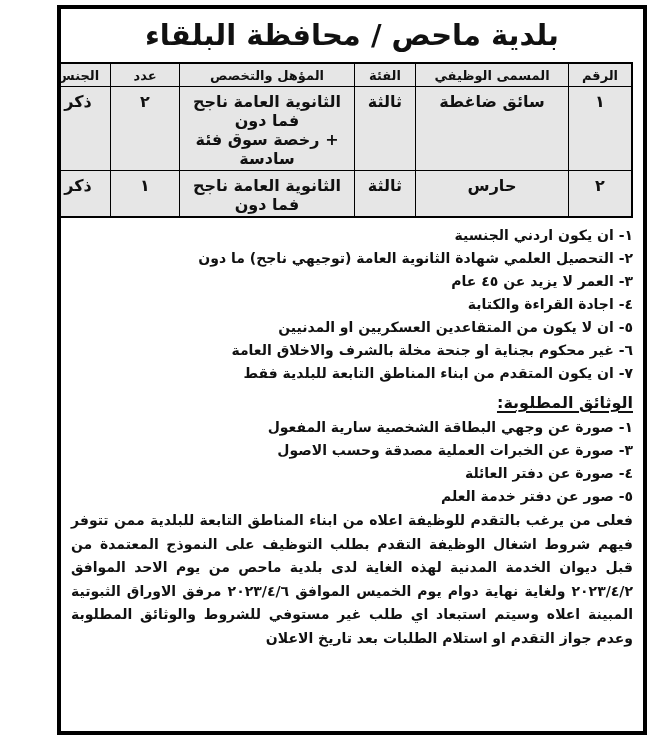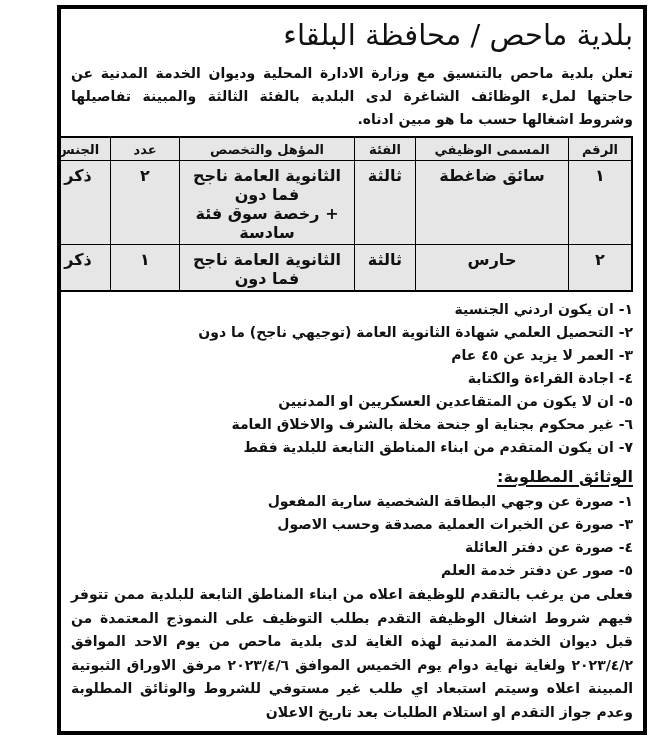--- a/index.html
+++ b/index.html
@@ -13,21 +13,21 @@
     width: 590px; height: 730px; box-sizing: border-box;
     border: 4px solid #000;
     padding: 3px 10px 6px;
     direction: rtl;
     overflow: hidden;
     font-weight: 700;
     background: #ffffff;
   }
   h1.title {
     margin: 4px 0 8px; font-size: 29px; line-height: 38px;
-    font-weight: 400; letter-spacing: 0;
+    text-align: center; font-weight: 700; letter-spacing: 0;
   }
   p.intro {
     margin: 0 0 5px; font-size: 14px; line-height: 23px;
     text-align: justify; font-weight: 700;
   }
   table.vacancies {
     width: 100%; border-collapse: collapse; table-layout: fixed;
     border: 2px solid #000; margin: 0 0 6px;
   }
   table.vacancies th, table.vacancies td {
@@ -60,21 +60,20 @@
     text-align: justify; font-weight: 700;
   }
 </style>
 </head>
 <body>
 
 <div class="frame">
 
   <h1 class="title">بلدية ماحص / محافظة البلقاء</h1>
 
-  <p class="intro">تعلن بلدية ماحص بالتنسيق مع وزارة الادارة المحلية وديوان الخدمة المدنية عن حاجتها لملء الوظائف الشاغرة لدى البلدية بالفئة الثالثة والمبينة تفاصيلها وشروط اشغالها حسب ما هو مبين ادناه.</p>
 
   <table class="vacancies">
     <thead>
       <tr>
 
       <th>الرقم</th>
           <th>المسمى الوظيفي</th>
           <th>الفئة</th>
           <th>المؤهل والتخصص</th>
           <th>عدد</th>

